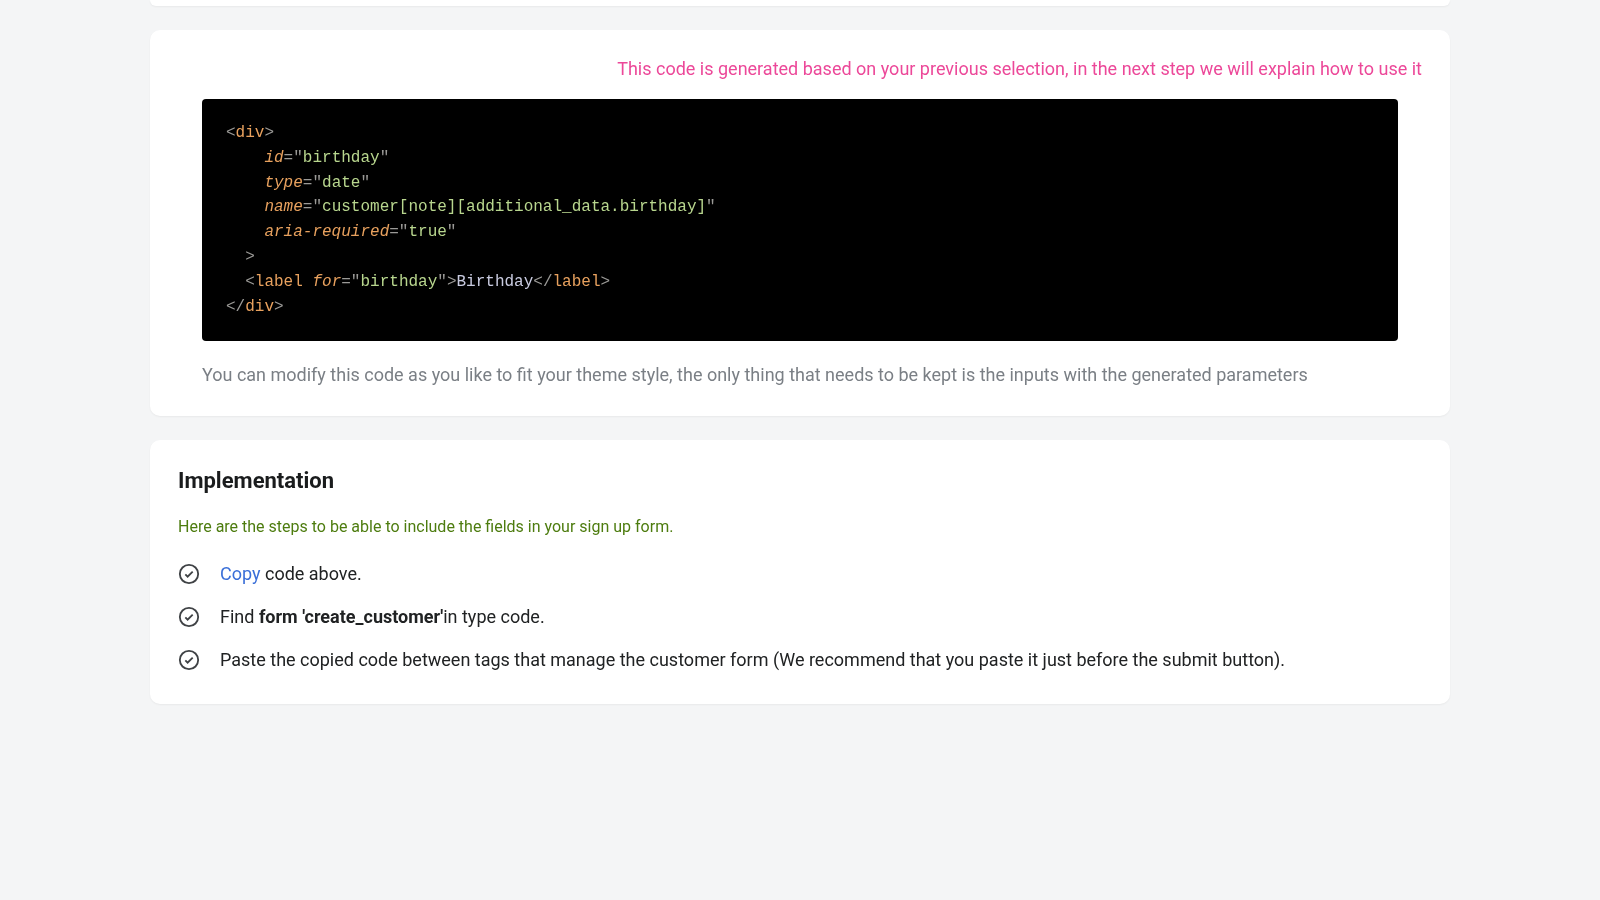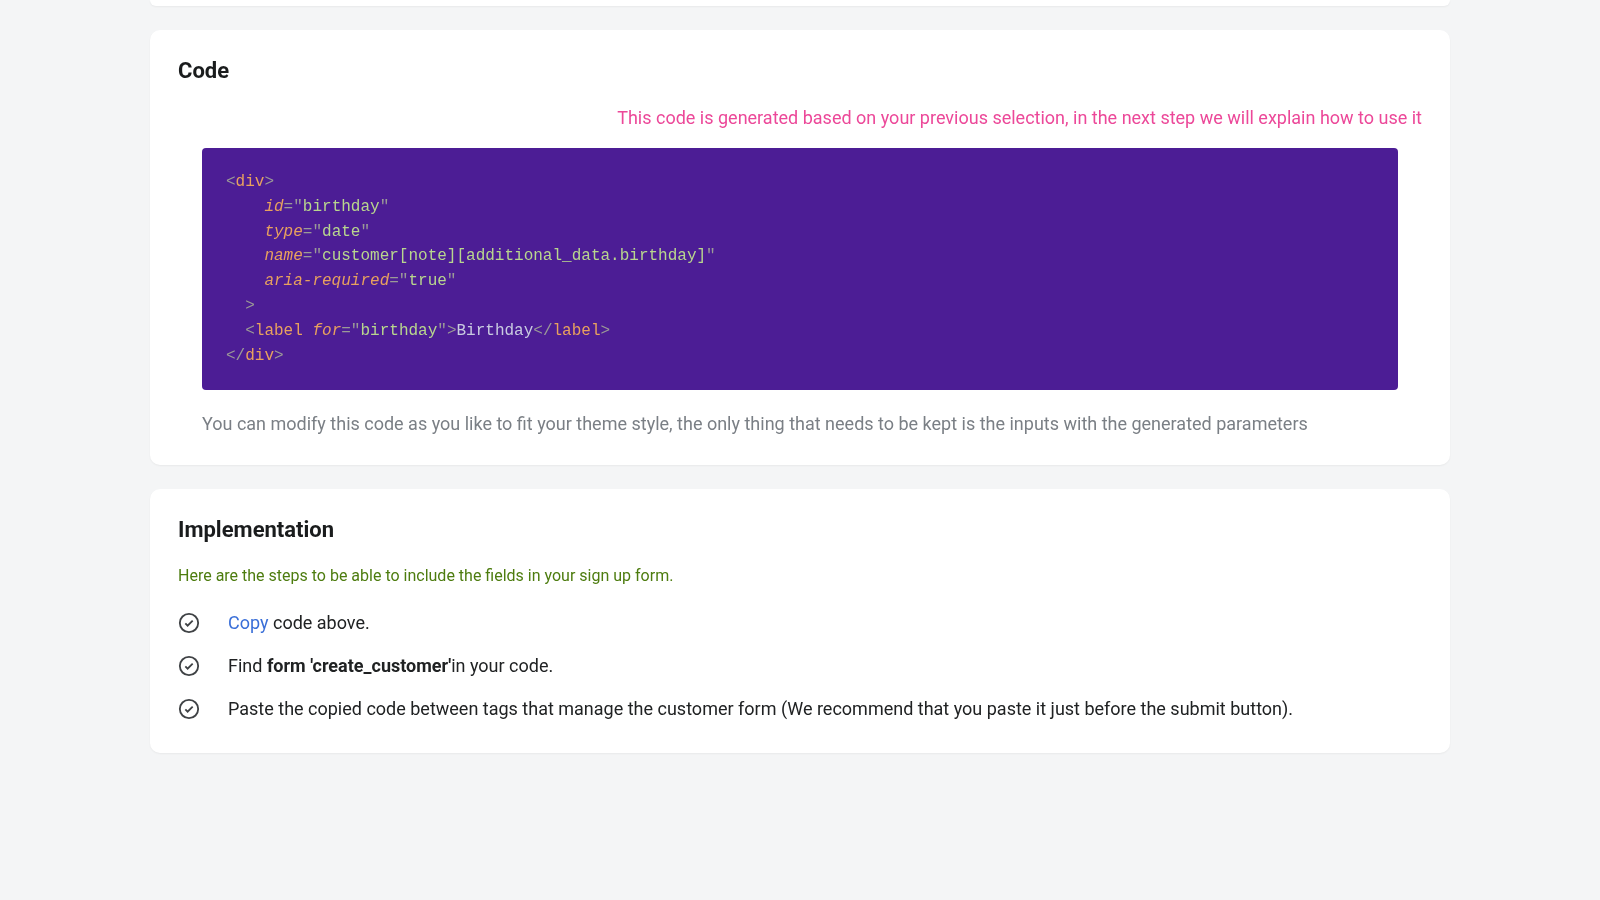--- a/index.html
+++ b/index.html
@@ -34,21 +34,21 @@
       margin-bottom: 24px;
     }
     .intro-text {
       font-size: 18px;
       color: #ec4899;
       margin-bottom: 20px;
       padding-left: 24px;
       text-align: right;
     }
     .code-block {
-      background-color: #4c1d95;
+      background-color: #000000;
       border-radius: 4px;
       padding: 22px 24px;
       font-family: "SF Mono", Monaco, "Courier New", monospace;
       font-size: 16px;
       line-height: 1.55;
       margin-left: 24px;
       margin-right: 24px;
       margin-bottom: 20px;
       overflow-x: auto;
     }
@@ -74,21 +74,21 @@
       font-size: 16px;
       color: #4d7c0f;
       margin-bottom: 24px;
     }
     .step-list {
       list-style: none;
     }
     .step-item {
       display: flex;
       align-items: flex-start;
-      gap: 28px;
+      gap: 20px;
       margin-bottom: 16px;
       font-size: 18px;
       color: #202223;
     }
     .step-icon {
       flex-shrink: 0;
       width: 22px;
       height: 22px;
       margin-top: 3px;
     }
@@ -119,21 +119,20 @@
     }
   </style>
 </head>
 <body>
 
 <div class="container">
 
   <div class="card-peek-top"></div>
 
   <div class="card">
-    <h2 class="section-title">Code</h2>
     <p class="intro-text">This code is generated based on your previous selection, in the next step we will explain how to use it</p>
 
     <div class="code-block">
       <div class="line"><span class="tok-bracket">&lt;</span><span class="tok-tag">div</span><span class="tok-bracket">&gt;</span></div>
       <div class="line">    <span class="tok-attr">id</span><span class="tok-eq">=</span><span class="tok-quote">"</span><span class="tok-string">birthday</span><span class="tok-quote">"</span></div>
       <div class="line">    <span class="tok-attr">type</span><span class="tok-eq">=</span><span class="tok-quote">"</span><span class="tok-string">date</span><span class="tok-quote">"</span></div>
       <div class="line">    <span class="tok-attr">name</span><span class="tok-eq">=</span><span class="tok-quote">"</span><span class="tok-string">customer[note][additional_data.birthday]</span><span class="tok-quote">"</span></div>
       <div class="line">    <span class="tok-attr">aria-required</span><span class="tok-eq">=</span><span class="tok-quote">"</span><span class="tok-string">true</span><span class="tok-quote">"</span></div>
       <div class="line">  <span class="tok-bracket">&gt;</span></div>
       <div class="line">  <span class="tok-bracket">&lt;</span><span class="tok-tag">label</span> <span class="tok-attr">for</span><span class="tok-eq">=</span><span class="tok-quote">"</span><span class="tok-string">birthday</span><span class="tok-quote">"</span><span class="tok-bracket">&gt;</span><span class="tok-text">Birthday</span><span class="tok-bracket">&lt;/</span><span class="tok-tag">label</span><span class="tok-bracket">&gt;</span></div>
@@ -160,21 +159,21 @@
         </span>
       </li>
       <li class="step-item">
         <span class="step-icon">
           <svg viewBox="0 0 24 24">
               <circle cx="12" cy="12" r="10"></circle>
               <path d="M8 12.5l2.5 2.5L16 9.5"></path>
             </svg>
         </span>
         <span class="step-text">
-          <span>Find </span><span class="bold">form 'create_customer'</span><span>in your code.</span>
+          <span>Find </span><span class="bold">form 'create_customer'</span><span>in type code.</span>
         </span>
       </li>
       <li class="step-item">
         <span class="step-icon">
           <svg viewBox="0 0 24 24">
               <circle cx="12" cy="12" r="10"></circle>
               <path d="M8 12.5l2.5 2.5L16 9.5"></path>
             </svg>
         </span>
         <span class="step-text">Paste the copied code between tags that manage the customer form (We recommend that you paste it just before the submit button).</span>

